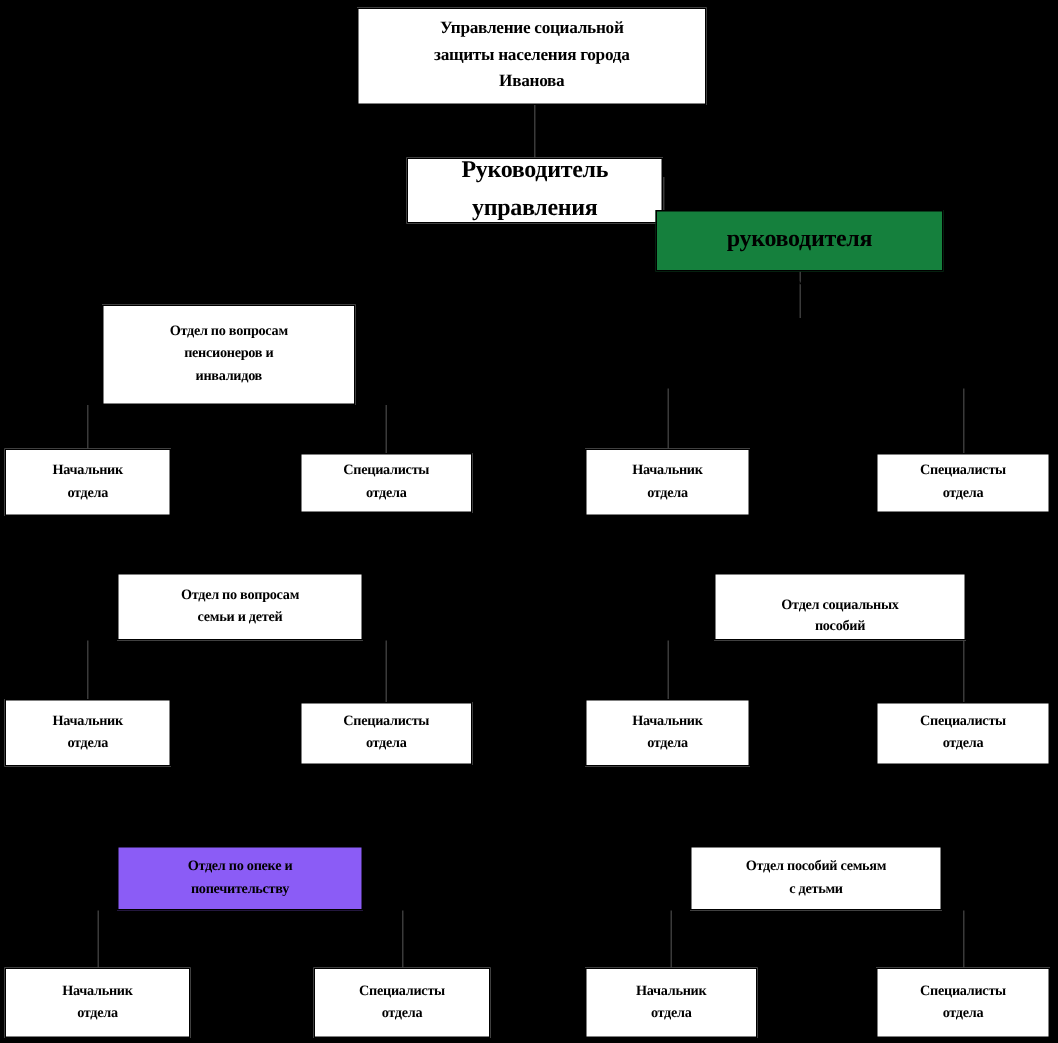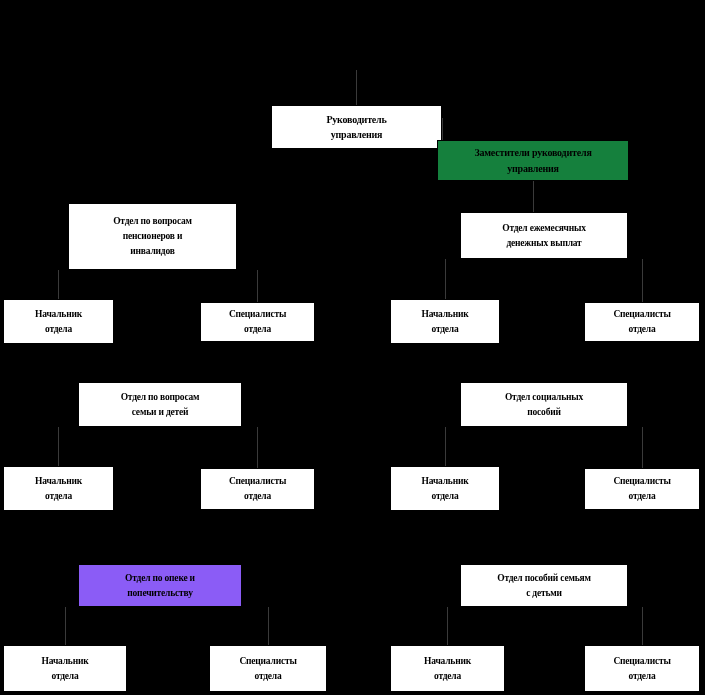--- a/index.html
+++ b/index.html
@@ -30,21 +30,21 @@
     letter-spacing: -0.2px;
     z-index: 2;
   }
   .node .lbl {
     display: block;
     width: 100%;
     padding: 0 4px;
     white-space: pre-line;
   }
   .f11 { font-size: 11.5px; }
-  .f10 { font-size: 10px; }
+  .f10 { font-size: 16px; }
   .f9  { font-size: 9.5px; }
   .connector {
     position: absolute;
     background: #3a3a3a;
     z-index: 1;
   }
   .connector.v { width: 1px; }
 </style>
 </head>
 <body>
@@ -58,36 +58,37 @@
     <div class="connector v" style="background: rgb(58, 58, 58); left: 445px; top: 427px; height: 39px;"></div>
     <div class="connector v" style="background: rgb(58, 58, 58); left: 642px; top: 427px; height: 41px;"></div>
     <div class="connector v" style="background: rgb(58, 58, 58); left: 447px; top: 607px; height: 38px;"></div>
     <div class="connector v" style="background: rgb(58, 58, 58); left: 642px; top: 607px; height: 38px;"></div>
     <div class="connector v" style="background: rgb(58, 58, 58); left: 58px; top: 270px; height: 29px;"></div>
     <div class="connector v" style="background: rgb(58, 58, 58); left: 257px; top: 270px; height: 32px;"></div>
     <div class="connector v" style="background: rgb(58, 58, 58); left: 58px; top: 427px; height: 39px;"></div>
     <div class="connector v" style="background: rgb(58, 58, 58); left: 257px; top: 427px; height: 41px;"></div>
     <div class="connector v" style="background: rgb(58, 58, 58); left: 65px; top: 607px; height: 38px;"></div>
     <div class="connector v" style="background: rgb(58, 58, 58); left: 268px; top: 607px; height: 38px;"></div>
+    <div class="node f11" style="left: 238px; top: 5px; width: 233px; height: 65px; background: rgb(255, 255, 255); color: rgb(0, 0, 0);">
+      <span class="lbl">Управление социальной
+защиты населения города
+Иванова</span>
+    </div>
     <div class="node f10" style="left: 271px; top: 105px; width: 171px; height: 44px; background: rgb(255, 255, 255); color: rgb(0, 0, 0);">
       <span class="lbl">Руководитель
 управления</span>
     </div>
     <div class="node f10" style="left: 437px; top: 140px; width: 192px; height: 41px; background: #15803d; color: rgb(0, 0, 0);">
       <span class="lbl">Заместители руководителя
 управления</span>
     </div>
     <div class="node f9" style="left: 68px; top: 203px; width: 169px; height: 67px; background: rgb(255, 255, 255); color: rgb(0, 0, 0);">
       <span class="lbl">Отдел по вопросам
 пенсионеров  и
 инвалидов</span>
-    </div>
-    <div class="node f9" style="left: 460px; top: 212px; width: 168px; height: 47px; background: rgb(255, 255, 255); color: rgb(0, 0, 0);">
-      <span class="lbl">Отдел ежемесячных
-денежных выплат</span>
     </div>
     <div class="node f9" style="left: 3px; top: 299px; width: 111px; height: 45px; background: rgb(255, 255, 255); color: rgb(0, 0, 0);">
       <span class="lbl">Начальник
 отдела</span>
     </div>
     <div class="node f9" style="left: 200px; top: 302px; width: 115px; height: 40px; background: rgb(255, 255, 255); color: rgb(0, 0, 0);">
       <span class="lbl">Специалисты
 отдела</span>
     </div>
     <div class="node f9" style="left: 390px; top: 299px; width: 110px; height: 45px; background: rgb(255, 255, 255); color: rgb(0, 0, 0);">
@@ -95,21 +96,21 @@
 отдела</span>
     </div>
     <div class="node f9" style="left: 584px; top: 302px; width: 116px; height: 40px; background: rgb(255, 255, 255); color: rgb(0, 0, 0);">
       <span class="lbl">Специалисты
 отдела</span>
     </div>
     <div class="node f9" style="left: 78px; top: 382px; width: 164px; height: 45px; background: rgb(255, 255, 255); color: rgb(0, 0, 0);">
       <span class="lbl">Отдел по вопросам
 семьи и детей</span>
     </div>
-    <div class="node f9" style="left: 460px; top: 382px; width: 168px; height: 45px; background: rgb(255, 255, 255); color: rgb(0, 0, 0);">
+    <div class="node f9" style="left: 476px; top: 382px; width: 168px; height: 45px; background: rgb(255, 255, 255); color: rgb(0, 0, 0); align-items: flex-end;">
       <span class="lbl">Отдел социальных
 пособий</span>
     </div>
     <div class="node f9" style="left: 3px; top: 466px; width: 111px; height: 45px; background: rgb(255, 255, 255); color: rgb(0, 0, 0);">
       <span class="lbl">Начальник
 отдела</span>
     </div>
     <div class="node f9" style="left: 200px; top: 468px; width: 115px; height: 42px; background: rgb(255, 255, 255); color: rgb(0, 0, 0);">
       <span class="lbl">Специалисты
 отдела</span>

